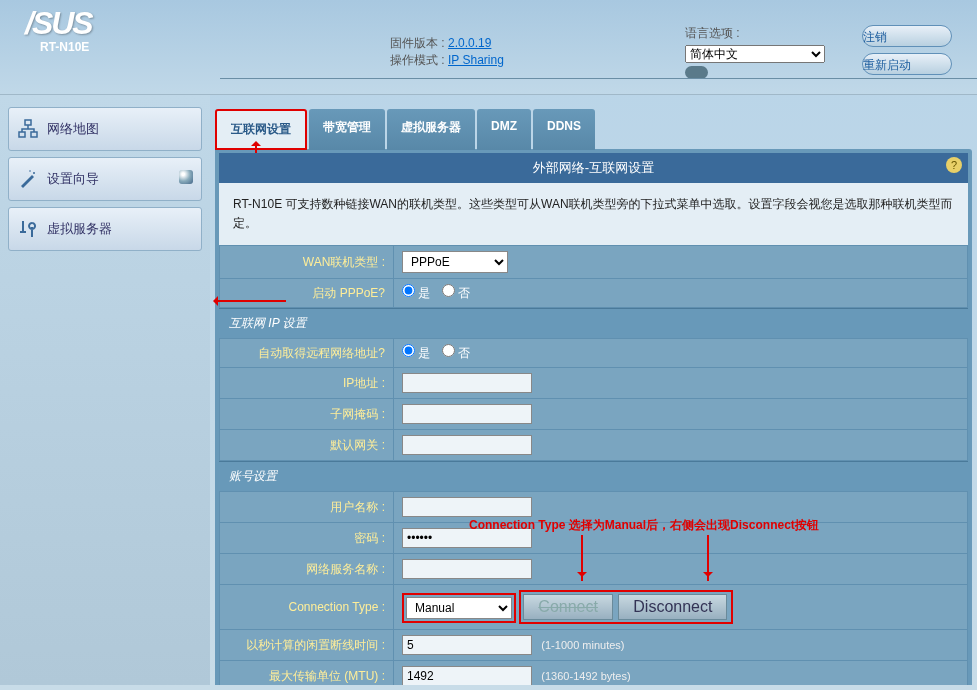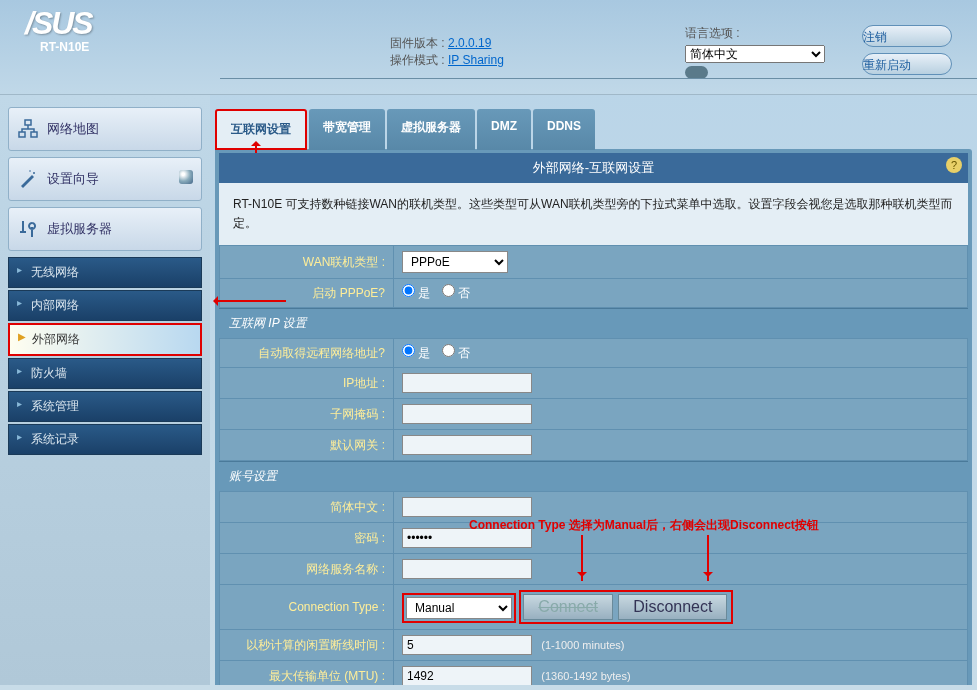--- a/index.html
+++ b/index.html
@@ -328,28 +328,20 @@
     </div>
     <div class="side-card">
       <span class="ico">
         <svg width="20" height="20" viewBox="0 0 20 20">
             <path d="M4 2 L6 2 L6 12 L4 12 Z M2 12 L8 12 L8 14 L2 14 Z" fill="#3a6a9a"></path>
             <path d="M14 4 a3 3 0 1 0 0.1 0 M14 8 L14 18" stroke="#3a6a9a" stroke-width="2" fill="none"></path>
           </svg>
       </span>
       <span>虚拟服务器</span>
     </div>
-    <div class="nav-group">
-      <div class="nav-item">无线网络</div>
-      <div class="nav-item">内部网络</div>
-      <div class="nav-item active">外部网络</div>
-      <div class="nav-item">防火墙</div>
-      <div class="nav-item">系统管理</div>
-      <div class="nav-item">系统记录</div>
-    </div>
   </div>
 
   <div class="content">
     <div class="tabs">
       <div class="tab active">互联网设置</div>
       <div class="tab">带宽管理</div>
       <div class="tab">虚拟服务器</div>
       <div class="tab">DMZ</div>
       <div class="tab">DDNS</div>
     </div>
@@ -408,21 +400,21 @@
 
       <div class="form-section">账号设置</div>
       <div style="position:relative">
         <div class="ann-text" style="left:250px; top:26px;text-align:right;">Connection Type 选择为Manual后，右侧会出现Disconnect按钮</div>
         <div class="ann-arrow-down" style="left:362px; top:44px; height:46px;"></div>
         <div class="ann-arrow-down" style="left:488px; top:44px; height:46px;"></div>
 
         <table class="form-table">
           <tbody>
               <tr>
-            <td class="label">简体中文 :</td>
+            <td class="label">用户名称 :</td>
             <td class="field"><input type="text" class="w130" value="" style=""></td>
           </tr>
           <tr>
             <td class="label">密码 :</td>
             <td class="field"><input type="password" class="w130" value="••••••" style=""></td>
           </tr>
           <tr>
             <td class="label">网络服务名称 :</td>
             <td class="field"><input type="text" class="w130" style=""></td>
           </tr>

